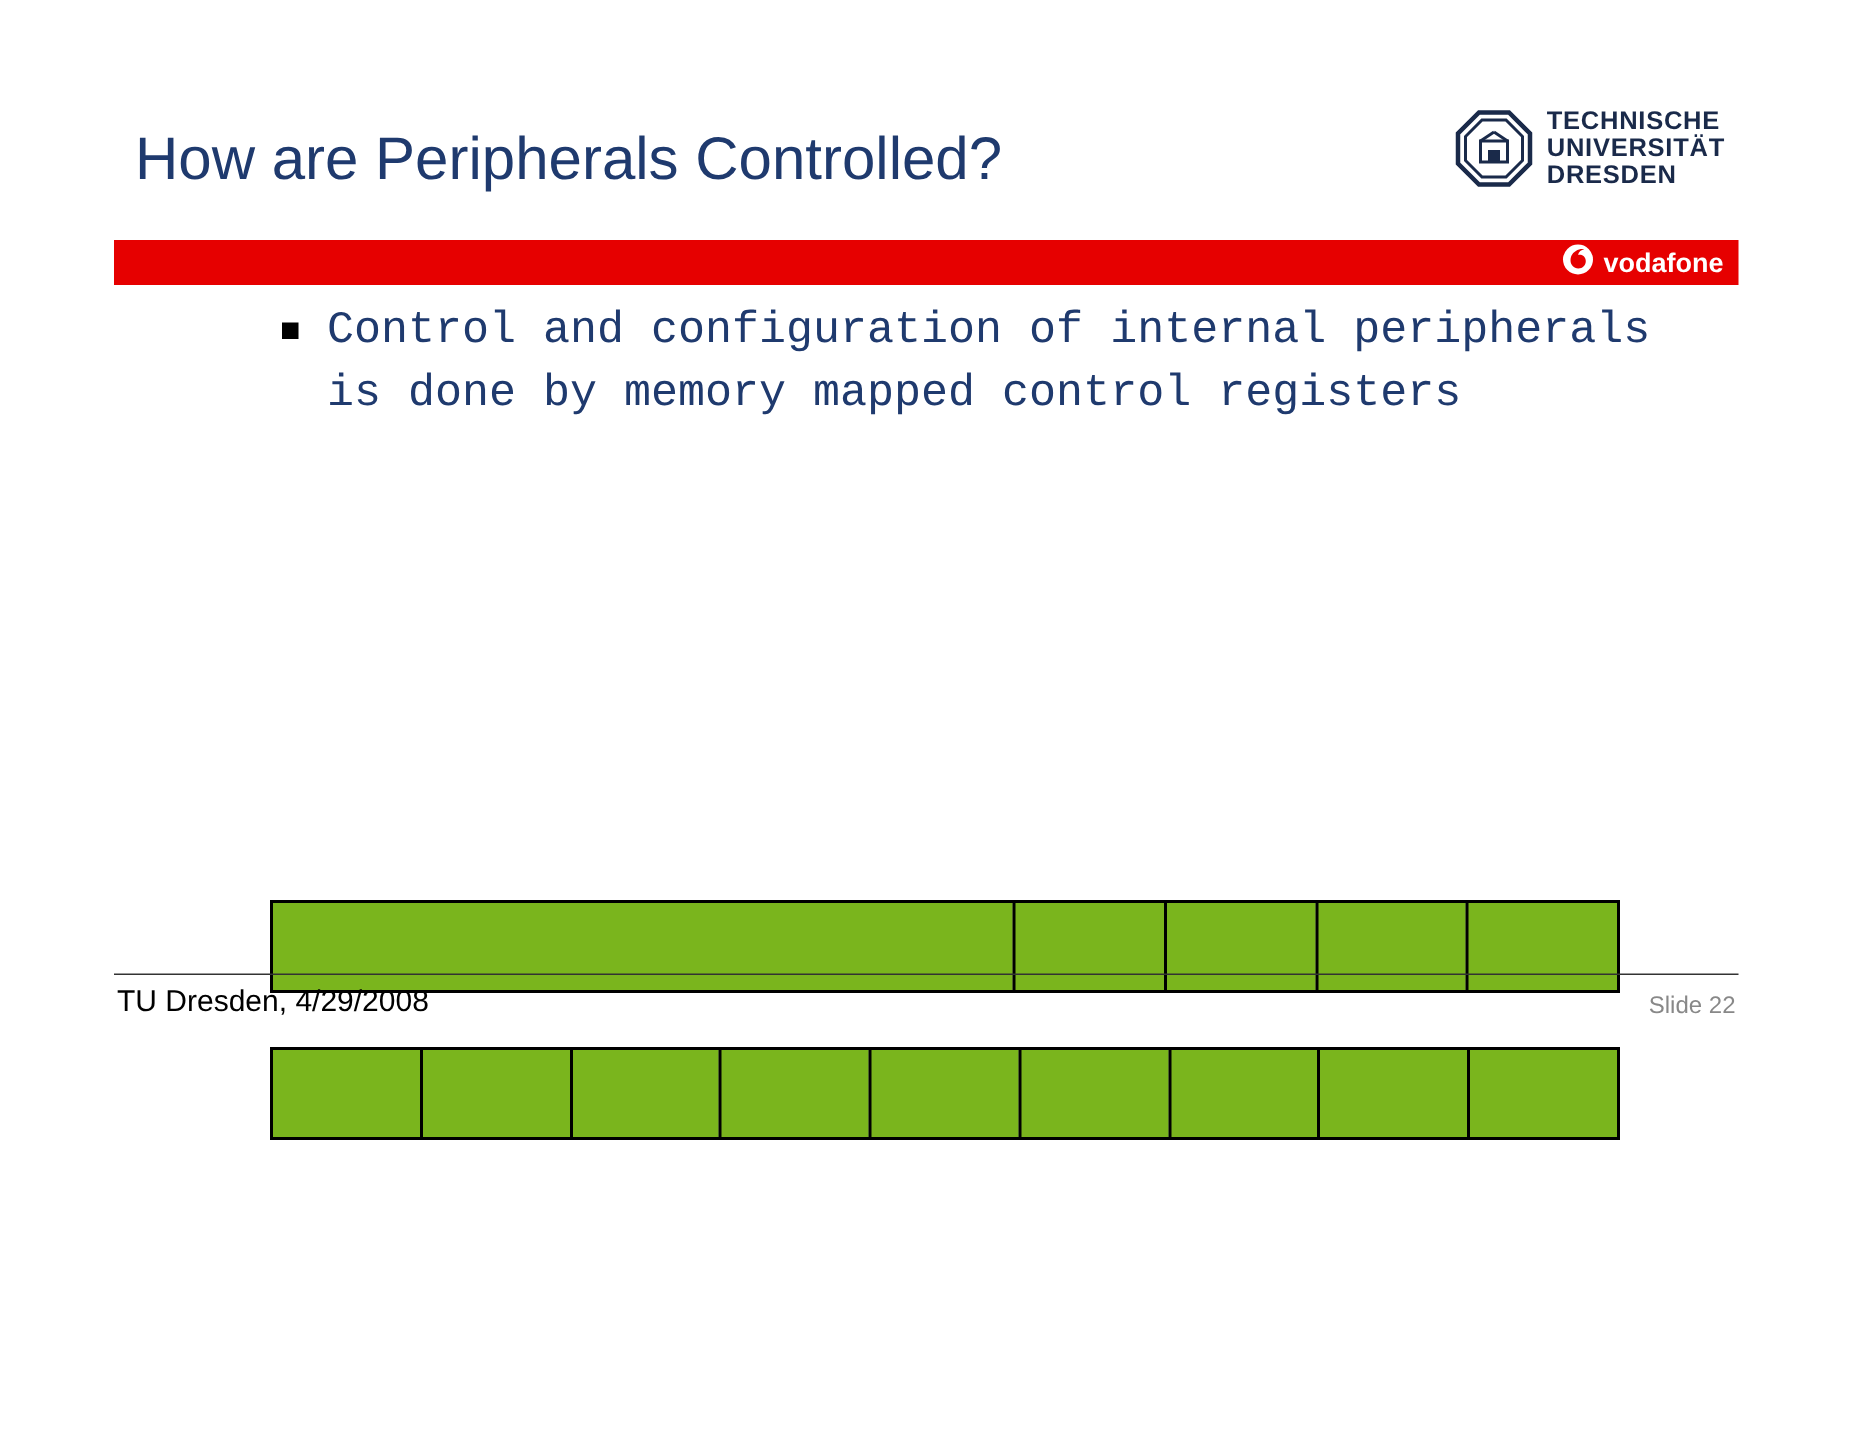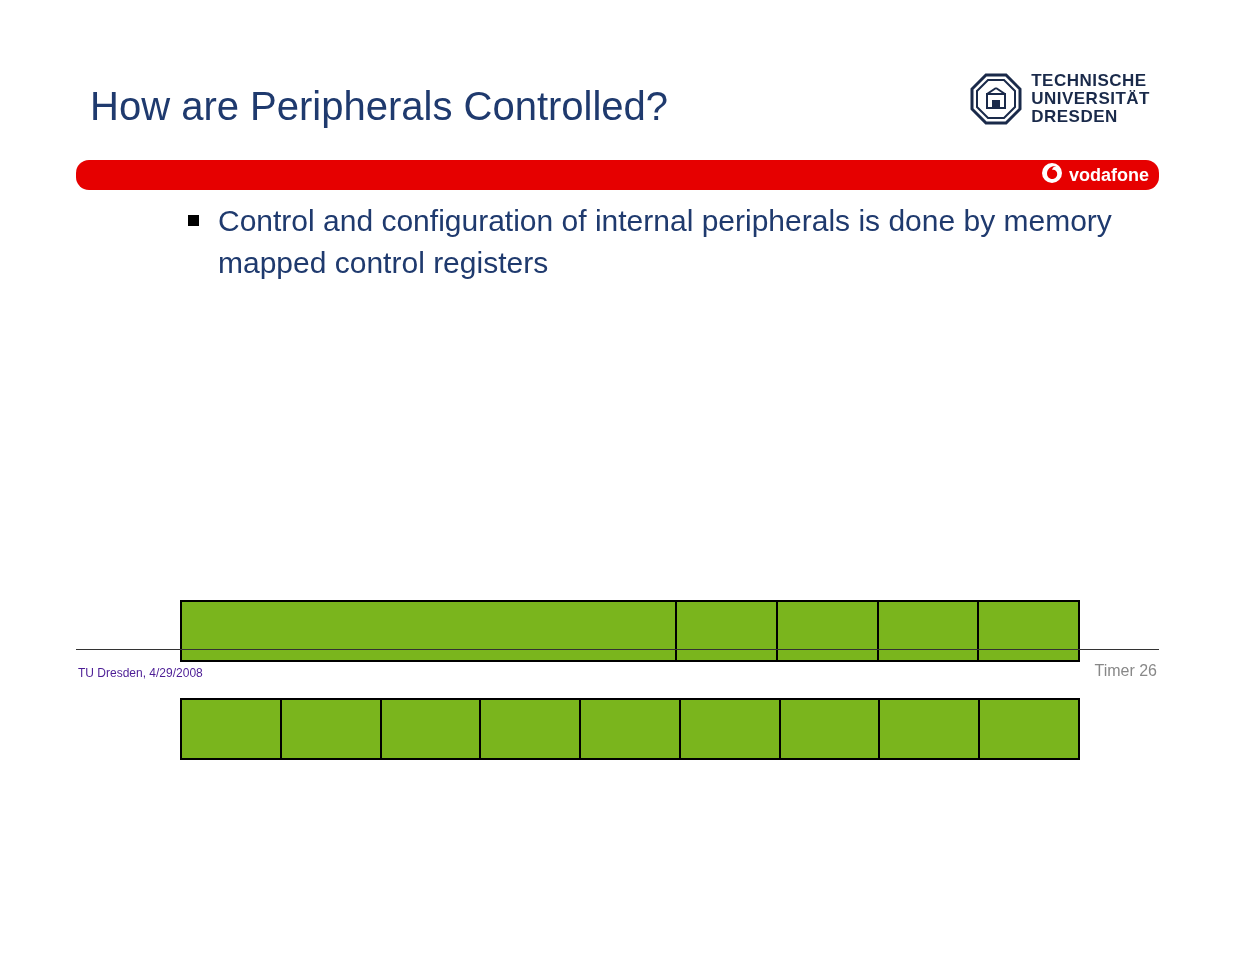--- a/index.html
+++ b/index.html
@@ -47,41 +47,41 @@
     left: 76px;
     right: 76px;
     top: 160px;
     height: 30px;
     background: #e60000;
     display: flex;
     justify-content: flex-end;
     align-items: center;
     padding-right: 10px;
     box-sizing: border-box;
-    border-radius: 13px;
   }
   .bar-red .vf {
     display: flex;
     align-items: center;
     gap: 6px;
     color: #fff;
     font-weight: 700;
     font-size: 18px;
     font-family: Arial, Helvetica, sans-serif;
   }
   .content {
     position: absolute;
     left: 160px;
     right: 120px;
     top: 200px;
   }
   .bullets {
     list-style: none;
     padding: 0;
     margin: 0 0 44px 0;
+    font-family: Liberation Mono, monospace;
   }
   .bullets li {
     position: relative;
     padding-left: 58px;
     font-size: 30px;
     line-height: 1.4;
     color: #1f3a6e;
     margin-bottom: 20px;
   }
   .bullets li::before {
@@ -120,22 +120,22 @@
     position: absolute;
     left: 76px;
     right: 76px;
     bottom: 72px;
     border-top: 1px solid #333;
   }
   .footer-left {
     position: absolute;
     left: 78px;
     bottom: 42px;
-    font-size: 12px;
-    color: #4c1d95;
+    font-size: 20px;
+    color: #000000;
     margin-top: 24px;
   }
   .footer-right {
     position: absolute;
     right: 78px;
     bottom: 42px;
     font-size: 16px;
     color: #888;
   }
 </style>
@@ -199,16 +199,16 @@
         <div class="cell" style="flex: 1 0 0px;"></div>
         <div class="cell" style="flex: 1 0 0px;"></div>
         <div class="cell" style="flex: 1 0 0px;"></div>
         <div class="cell" style="flex: 1 0 0px;"></div>
       </div>
   </div>
 
   <div class="footer-line"></div>
   <div class="footer-left">TU Dresden, 4/29/2008</div>
   <div class="footer-right">
-    <span>Timer </span><span>26</span>
+    <span>Slide </span><span>22</span>
   </div>
 
 </div>
 
 </body></html>

